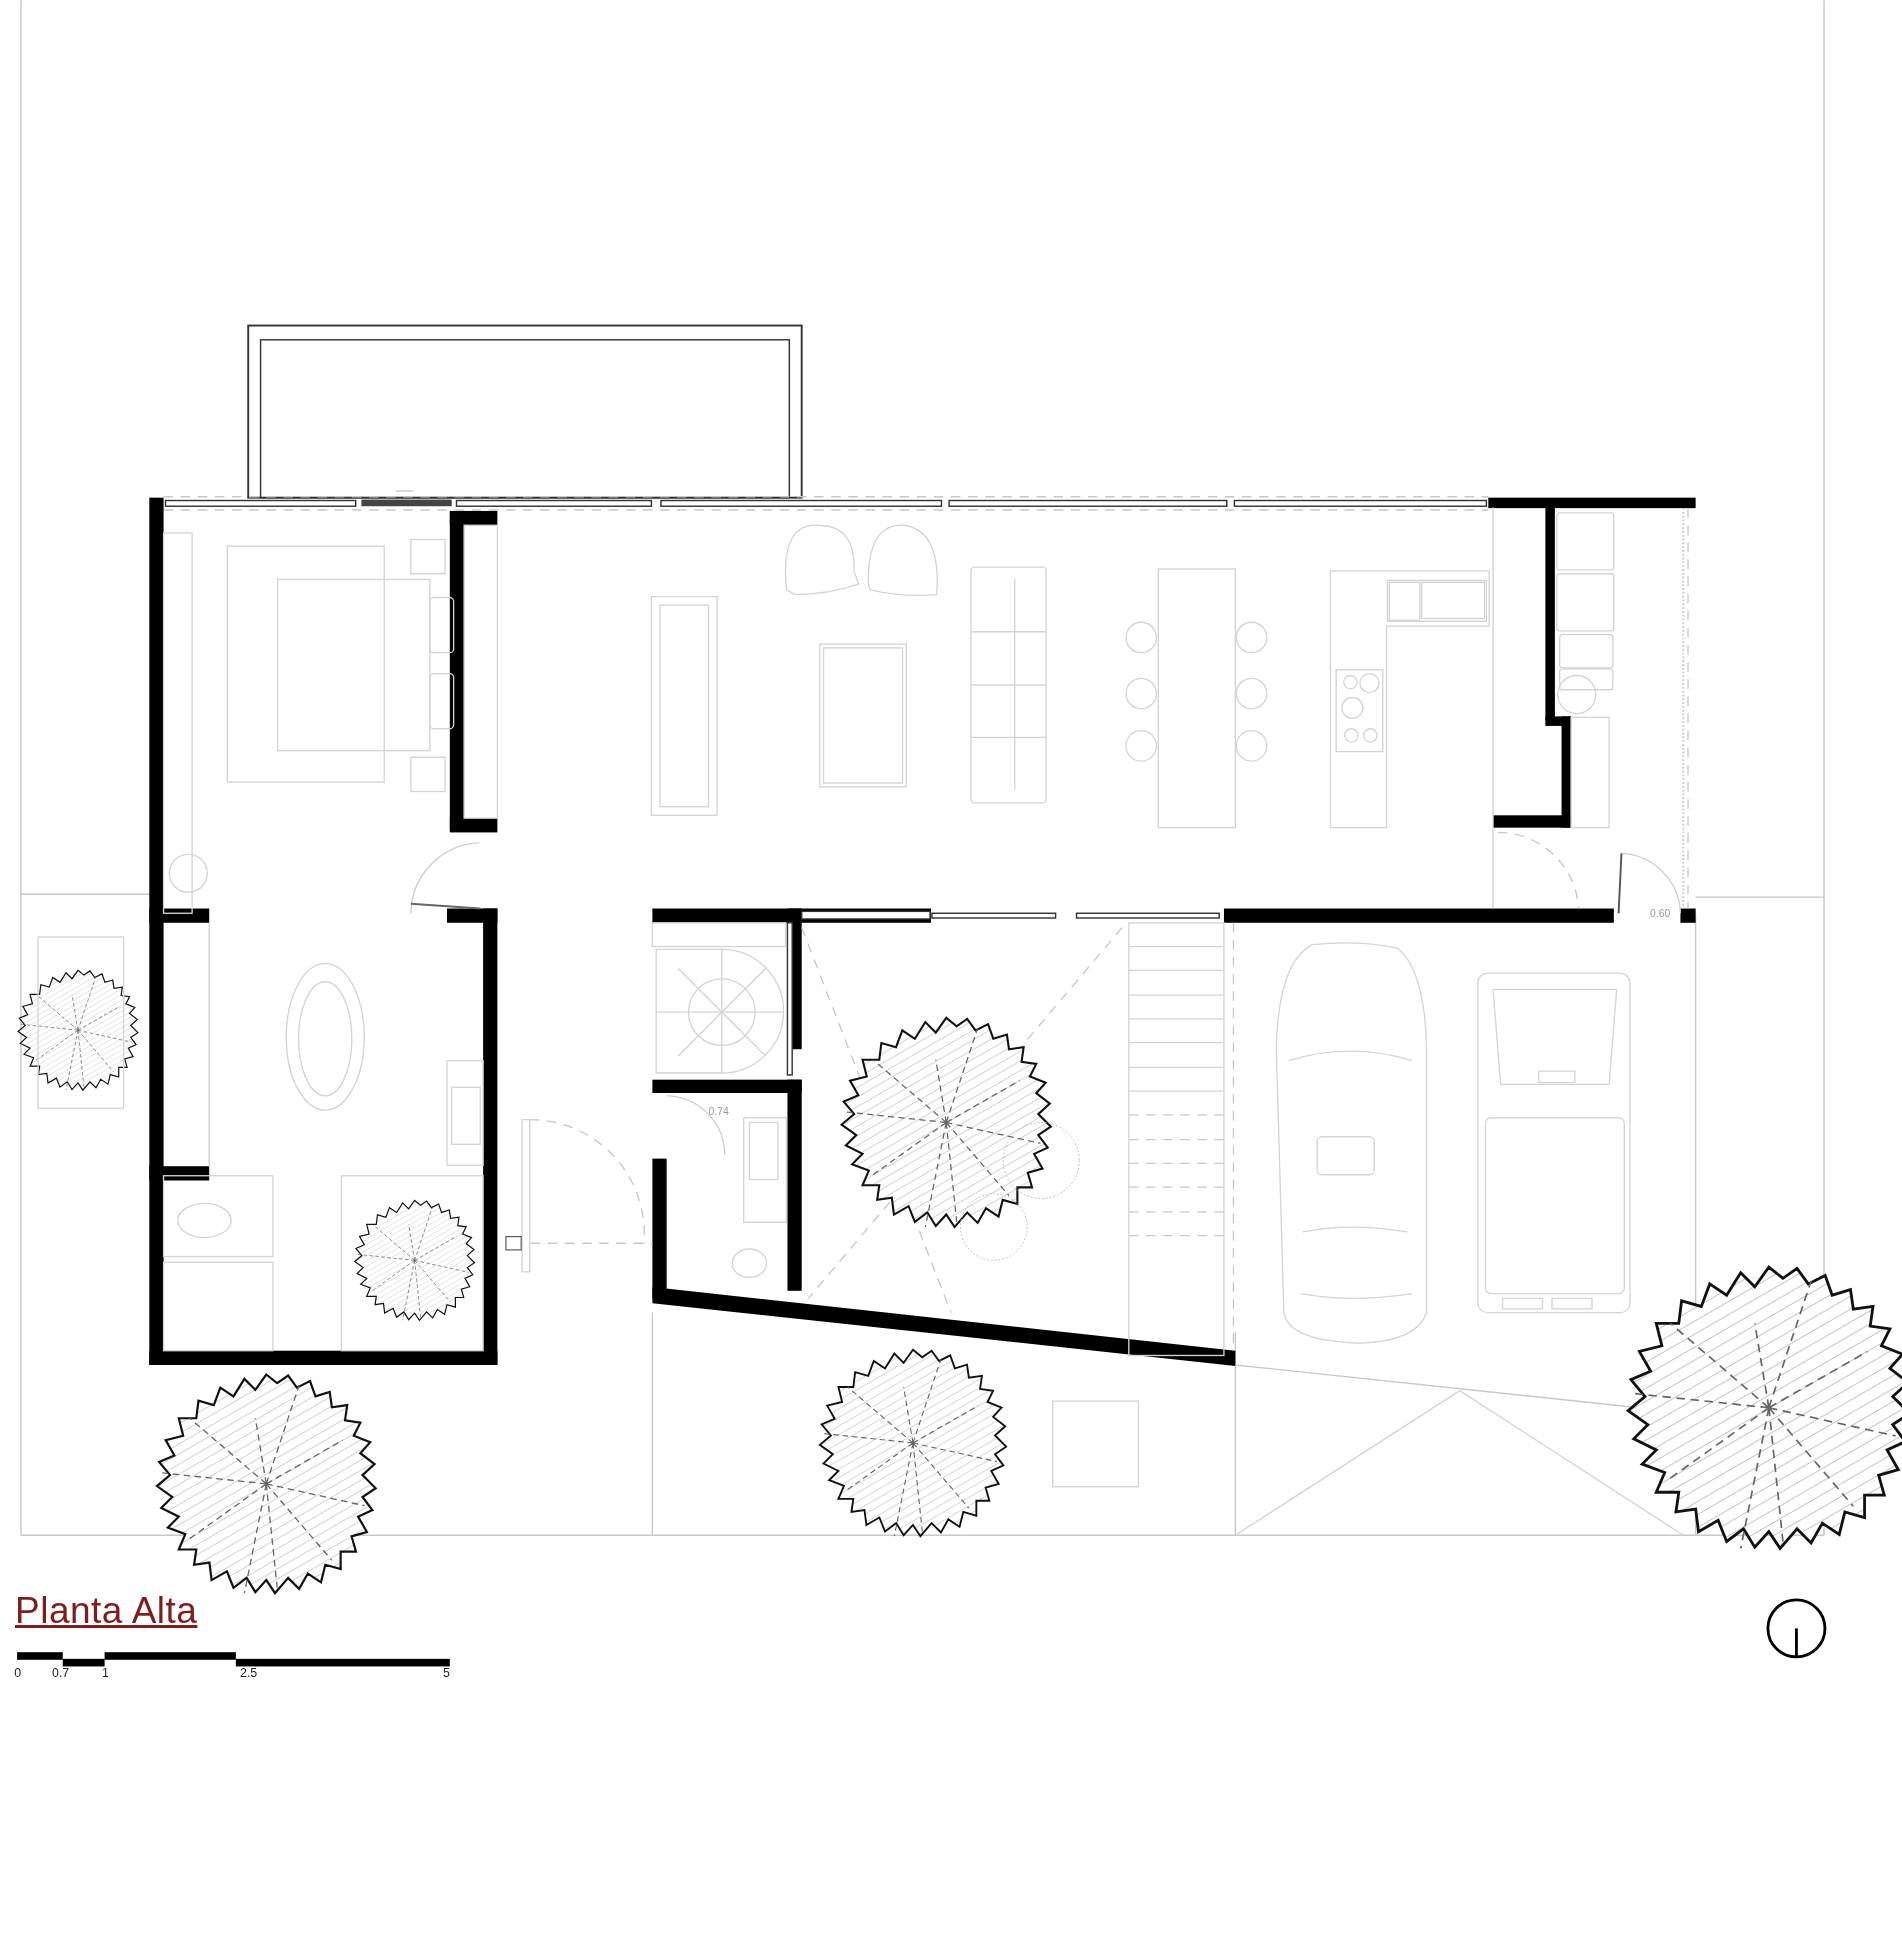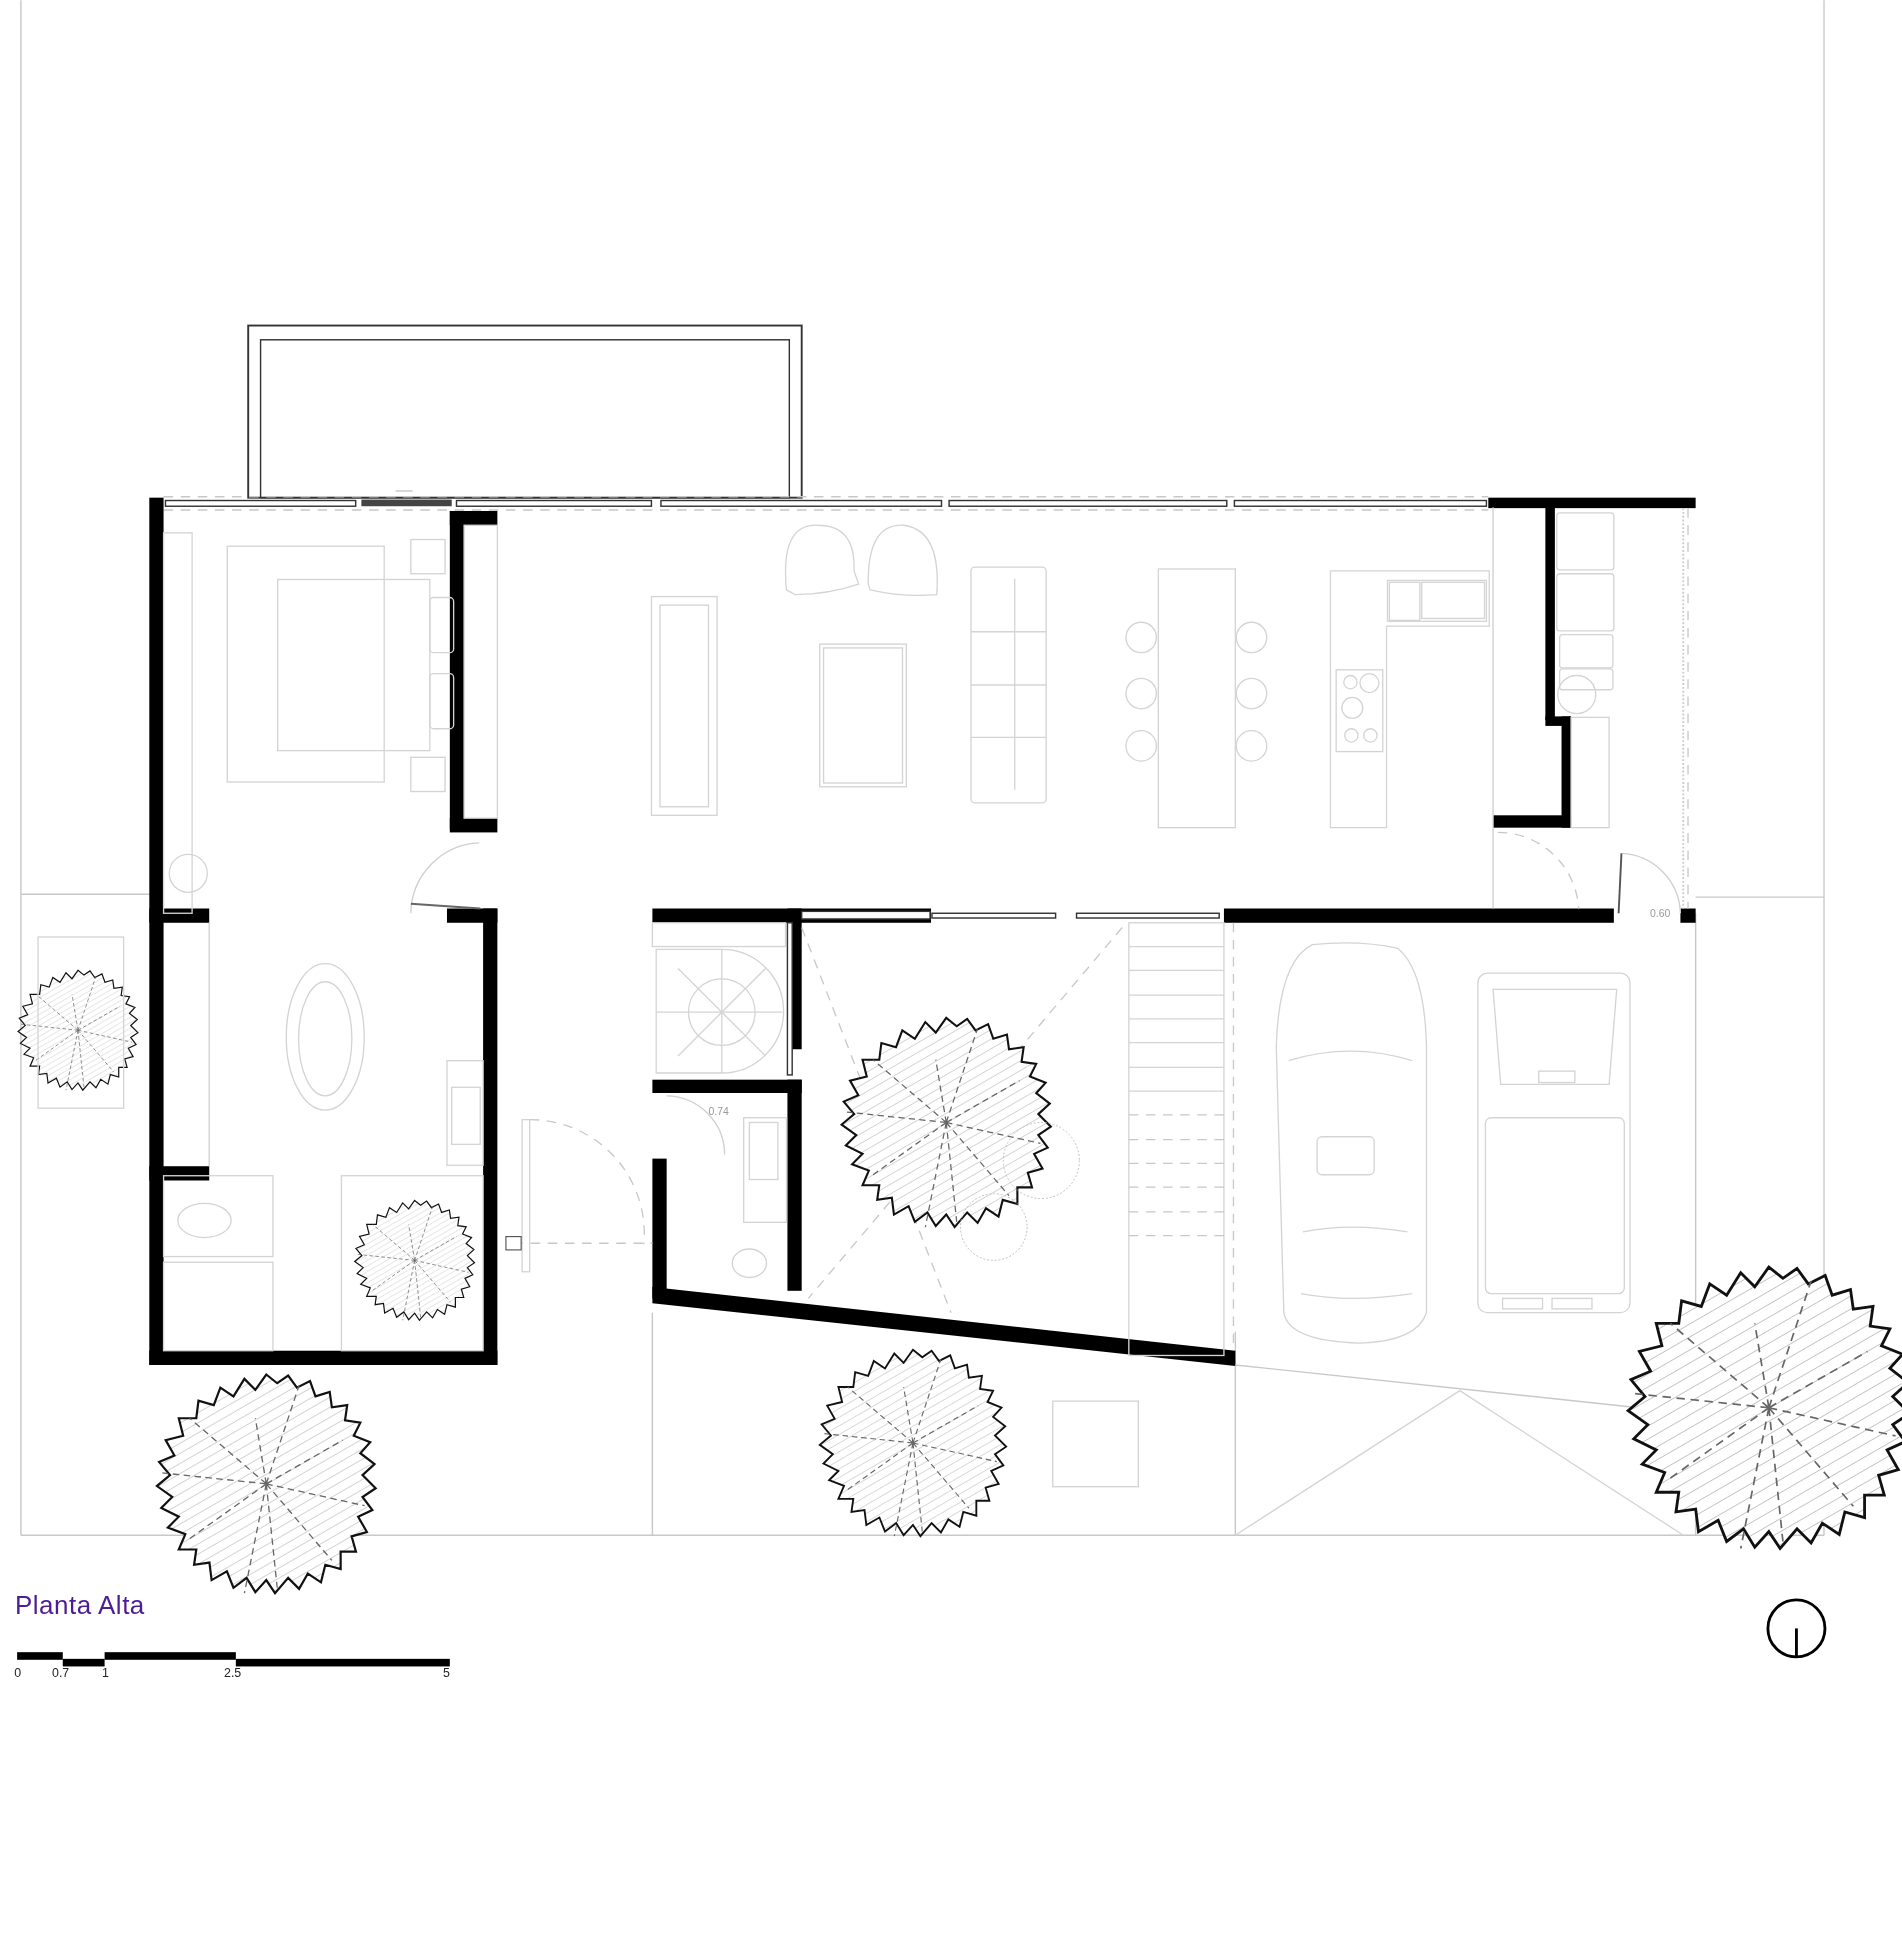--- a/index.html
+++ b/index.html
@@ -1,19 +1,19 @@
 <!DOCTYPE html>
 <html style="font-size:15px"><head>
 <meta charset="utf-8">
 <style>
   html, body { margin: 0; padding: 0; background: #ffffff; }
   body { width: 1902px; height: 1953px; position: relative; overflow: hidden;
          font-family: "Liberation Sans", "DejaVu Sans", sans-serif; }
   #plan { position: absolute; left: 0; top: 0; width: 1902px; height: 1953px; }
-  .title { position: absolute; left: 15px; top: 1590px; font-size: 26px; color: #4c1d95; letter-spacing: 0.5px; }
+  .title { position: absolute; left: 15px; top: 1590px; font-size: 37px; color: #7f1d1d; letter-spacing: 0.5px; text-decoration: underline; }
   .scale-label { position: absolute; top: 1666px; font-size: 12.4px; color: #222; }
   .dim { font-size: 11px; fill: #999; font-family: "Liberation Sans", sans-serif; }
   .thin { stroke: #cfcfcf; stroke-width: 1.4; fill: none; }
   .furn { stroke: #d4d4d4; stroke-width: 1.4; fill: none; }
   .site { stroke: #c8c8c8; stroke-width: 1.5; fill: none; }
   .dash { stroke: #c8c8c8; stroke-width: 1.4; fill: none; stroke-dasharray: 10 8; }
   .wall { fill: #000; }
   .win { stroke: #333; stroke-width: 1.5; fill: #fff; }
   .tree-out { stroke: #111; stroke-width: 2; fill: url(#hatch); }
   .tree-br { stroke: #666; stroke-width: 1.2; fill: none; stroke-dasharray: 6 4; }
@@ -261,15 +261,15 @@
   <g>
     <circle cx="1889" cy="1712" r="30" fill="none" stroke="#000" stroke-width="3"></circle>
     <line x1="1889" y1="1712" x2="1889" y2="1742" stroke="#000" stroke-width="3"></line>
   </g>
 </svg>
 
 <div class="title">Planta Alta</div>
 <div class="scale-label" style="left:14.3px">0</div>
 <div class="scale-label" style="left:52px">0.7</div>
 <div class="scale-label" style="left:102px">1</div>
-<div class="scale-label" style="left:224px">2.5</div>
+<div class="scale-label" style="left:240px">2.5</div>
 <div class="scale-label" style="left:443px">5</div>
 
 
 </body></html>

